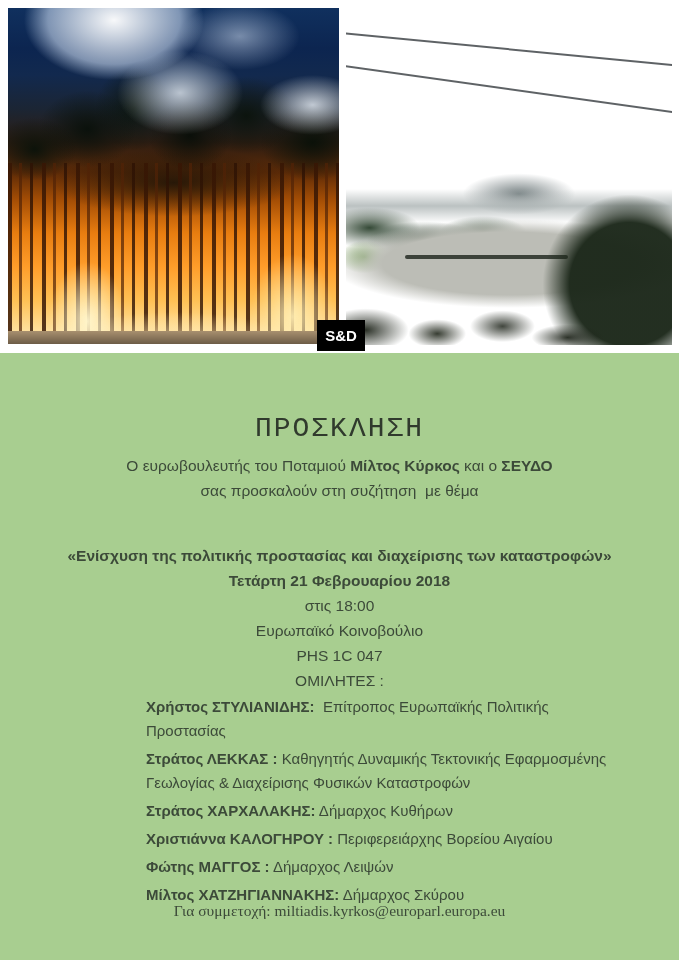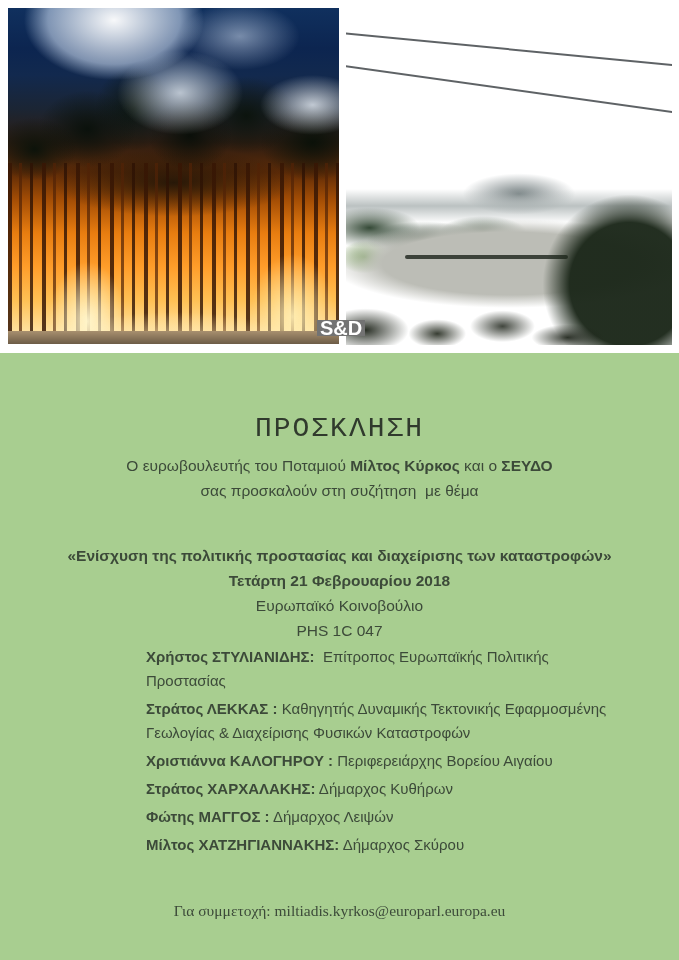--- a/index.html
+++ b/index.html
@@ -67,23 +67,23 @@
     background:
       radial-gradient(ellipse 60px 30px at 6% 80%, rgba(30,36,26,.95), rgba(30,36,26,0) 72%),
       radial-gradient(ellipse 40px 20px at 28% 85%, rgba(34,40,28,.9), rgba(34,40,28,0) 72%),
       radial-gradient(ellipse 45px 22px at 48% 75%, rgba(32,38,28,.85), rgba(32,38,28,0) 72%),
       radial-gradient(ellipse 50px 18px at 68% 90%, rgba(28,34,24,.9), rgba(28,34,24,0) 72%);}
   .wire{position:absolute;height:2px;background:rgba(40,46,50,.75);width:115%;left:-5%;transform-origin:left center;}
   .wire-1{top:26px;transform:rotate(5.5deg);}
   .wire-2{top:58px;transform:rotate(8deg);}
 
   
-  .sd-logo{position:absolute;left:317px;top:320px;width:48px;height:16px;
-    background:#737373;color:#ffffff;display:flex;align-items:center;justify-content:center;
-    font-weight:bold;font-size:20px;letter-spacing:0px;}
+  .sd-logo{position:absolute;left:317px;top:320px;width:48px;height:31px;
+    background:#000000;color:#ffffff;display:flex;align-items:center;justify-content:center;
+    font-weight:bold;font-size:15px;letter-spacing:0px;}
 
   
   .green{position:absolute;left:0;top:353px;width:679px;height:607px;background:#a8ce90;color:#3c4a39;}
   .title{margin:58px 0 0;text-align:center;font-size:28px;line-height:36px;font-weight:400;
     letter-spacing:2px;color:#303a2d;font-family:Liberation Mono, monospace;}
   .ln{margin:0;text-align:center;font-size:15.5px;line-height:25px;white-space:pre-wrap;}
   .ln.first{margin-top:6px;}
   .bold{font-weight:bold;margin-top:40px;}
   .semibold{font-weight:600;}
   .speakers{margin-top:2px;padding:0 50px 0 146px;}
@@ -127,31 +127,33 @@
     <h1 class="title">ΠΡΟΣΚΛΗΣΗ</h1>
 
     <p class="ln first"><span>Ο ευρωβουλευτής του Ποταμιού </span><b class="bold">Μίλτος Κύρκος</b><span> και ο </span><b class="bold">ΣΕΥΔΟ</b></p>
 
     <p class="ln">σας προσκαλούν στη συζήτηση  με θέμα</p>
 
     <p class="ln bold">«Ενίσχυση της πολιτικής προστασίας και διαχείρισης των καταστροφών»</p>
 
     <p class="ln semibold">Τετάρτη 21 Φεβρουαρίου 2018</p>
 
+    <p class="ln">στις 18:00</p>
 
     <p class="ln">Ευρωπαϊκό Κοινοβούλιο</p>
 
     <p class="ln">PHS 1C 047</p>
 
+    <p class="ln">ΟΜΙΛΗΤΕΣ :</p>
 
     <div class="speakers">
       <p class="speaker"><b>Χρήστος ΣΤΥΛΙΑΝΙΔΗΣ:</b><span>  Επίτροπος Ευρωπαϊκής Πολιτικής Προστασίας</span></p>
       <p class="speaker"><b>Στράτος ΛΕΚΚΑΣ :</b><span> Καθηγητής Δυναμικής Τεκτονικής Εφαρμοσμένης Γεωλογίας &amp; Διαχείρισης Φυσικών Καταστροφών</span></p>
+      <p class="speaker"><b>Στράτος ΧΑΡΧΑΛΑΚΗΣ:</b><span> Δήμαρχος Κυθήρων</span></p>
       <p class="speaker"><b>Χριστιάννα ΚΑΛΟΓΗΡΟΥ :</b><span> Περιφερειάρχης Βορείου Αιγαίου</span></p>
-      <p class="speaker"><b>Στράτος ΧΑΡΧΑΛΑΚΗΣ:</b><span> Δήμαρχος Κυθήρων</span></p>
       <p class="speaker"><b>Φώτης ΜΑΓΓΟΣ :</b><span> Δήμαρχος Λειψών</span></p>
       <p class="speaker"><b>Μίλτος ΧΑΤΖΗΓΙΑΝΝΑΚΗΣ:</b><span> Δήμαρχος Σκύρου</span></p>
     </div>
 
     <p class="contact">Για συμμετοχή: miltiadis.kyrkos@europarl.europa.eu</p>
 
   </div>
 </div>
 
 </body></html>

